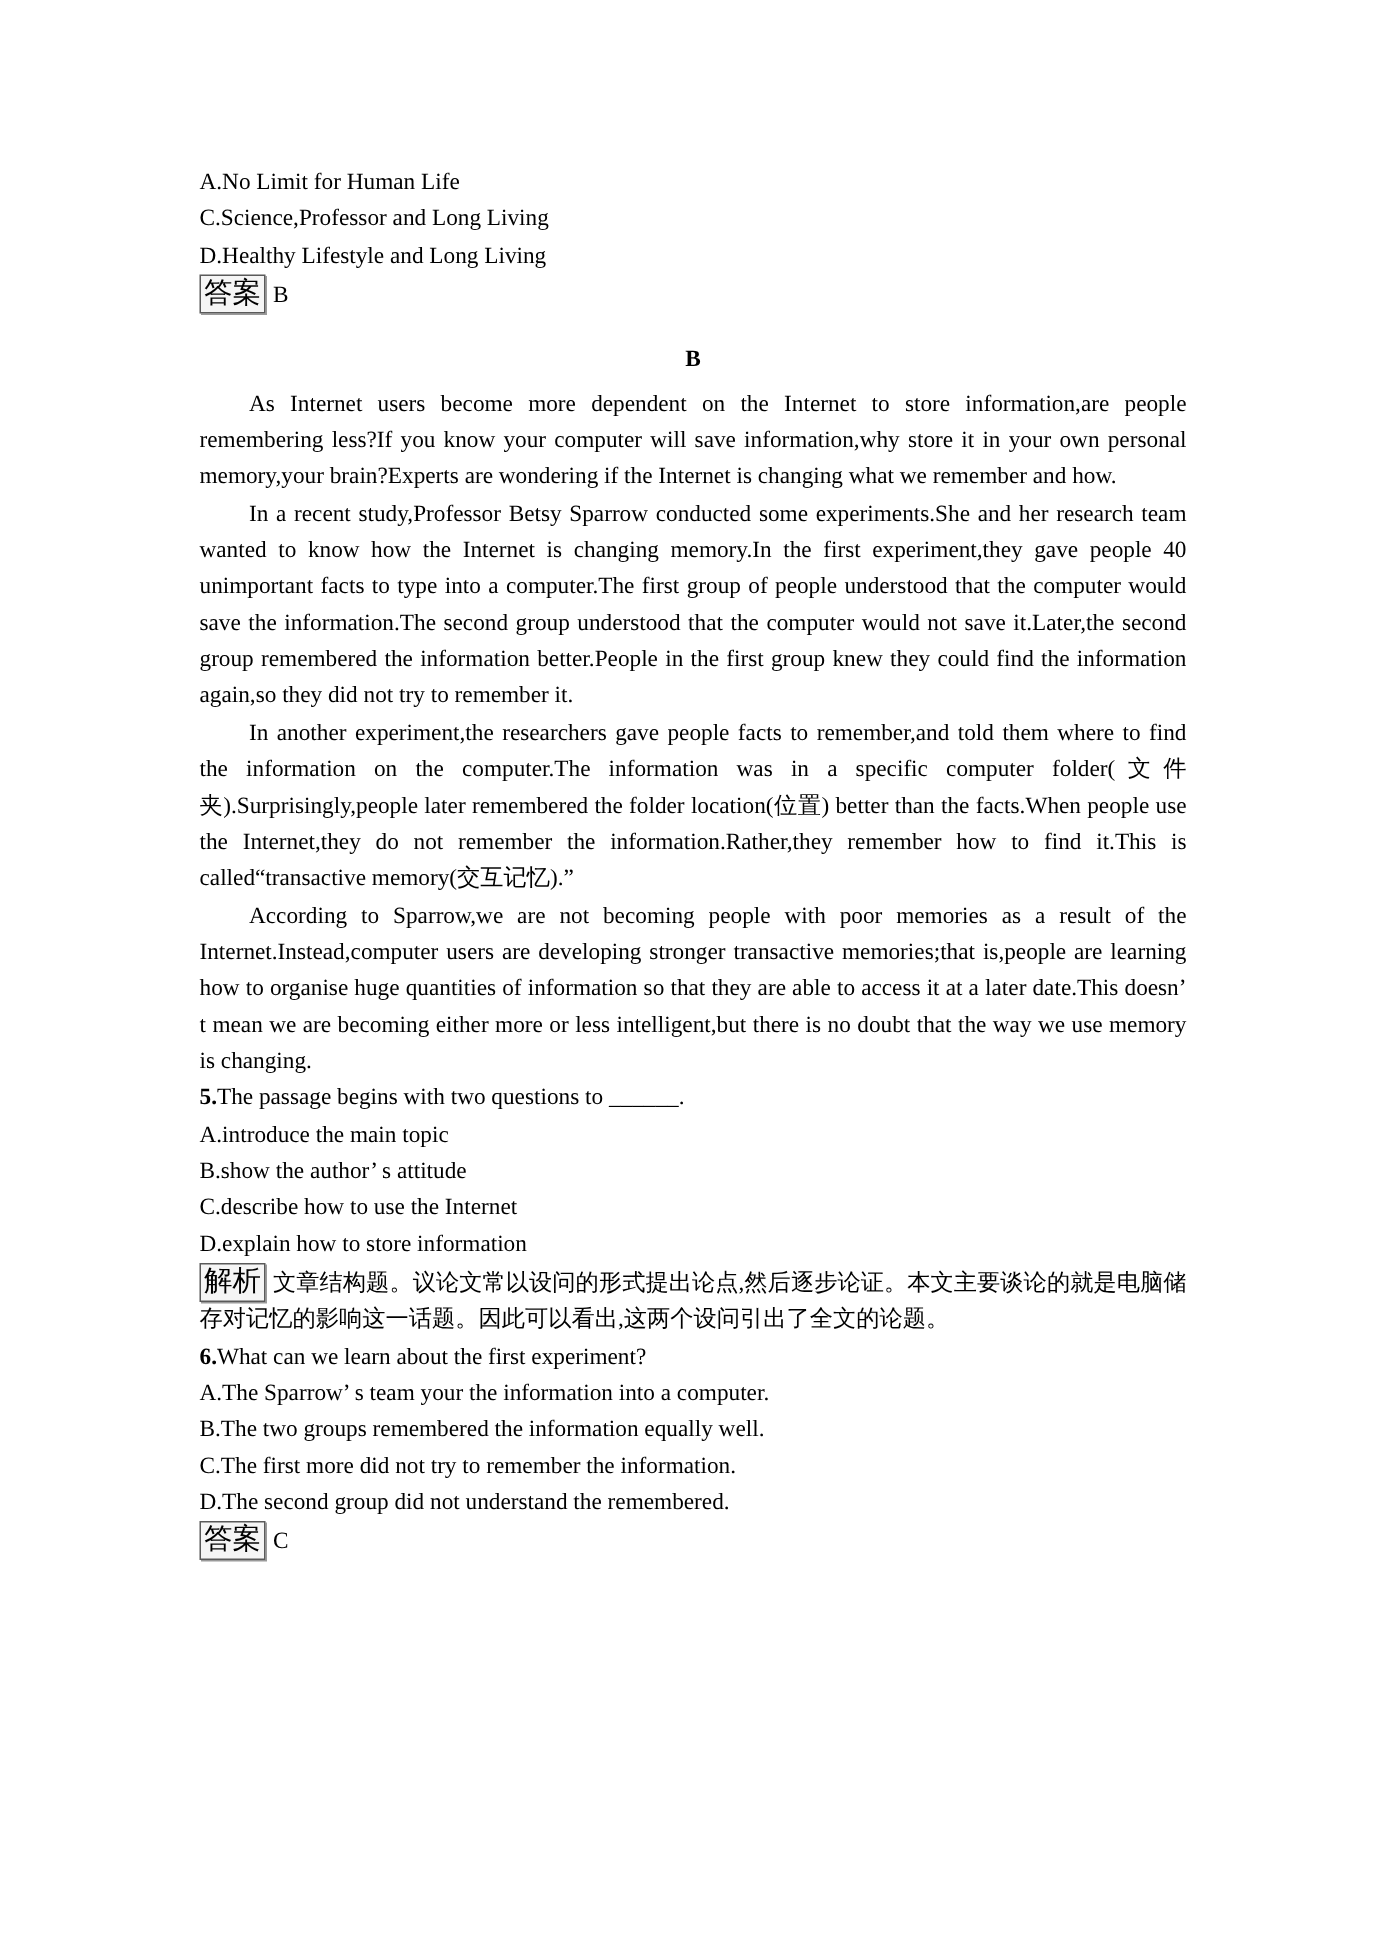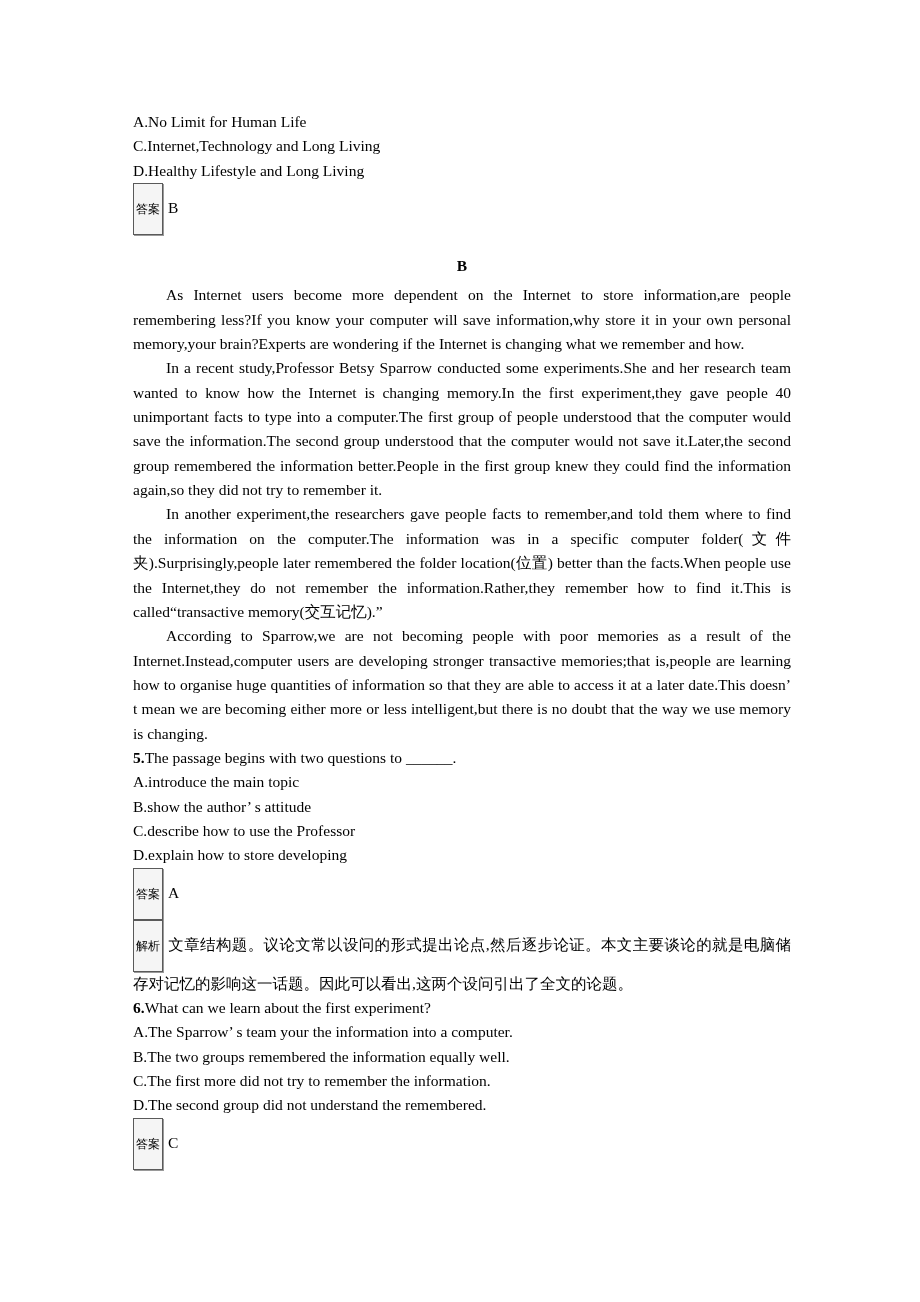--- a/index.html
+++ b/index.html
@@ -39,68 +39,65 @@
     text-align: left;
   }
   .analysis-line {
     text-align: justify;
   }
   .badge {
     display: inline-block;
     border: 1px solid #5a5a5a;
     box-shadow: 1px 1px 0 #9a9a9a;
     background: #f5f5f5;
-    font-size: 12px;
+    font-size: 19px;
     line-height: 18px;
-    padding: 16px 2px;
+    padding: 3px 2px;
     margin-right: 5px;
     vertical-align: baseline;
   }
   .section-title {
     margin: 19px 0 5px 0 !important;
     text-align: center;
     font-weight: bold;
   }
   .q-number {
     font-weight: bold;
   }
 </style>
 </head>
 <body>
 
 <div class="page">
   <div class="content">
 
     <p class="option-line">A.No Limit for Human Life</p>
-    <p class="option-line">C.Internet,Technology and Long Living</p>
+    <p class="option-line">C.Science,Professor and Long Living</p>
     <p class="option-line">D.Healthy Lifestyle and Long Living</p>
 
     <p class="answer-line">
       <span class="badge">答案</span><span>B</span>
     </p>
 
 
     <p class="section-title">B</p>
 
     <p class="para">As Internet users become more dependent on the Internet to store information,are people remembering less?If you know your computer will save information,why store it in your own personal memory,your brain?Experts are wondering if the Internet is changing what we remember and how.</p>
     <p class="para">In a recent study,Professor Betsy Sparrow conducted some experiments.She and her research team wanted to know how the Internet is changing memory.In the first experiment,they gave people 40 unimportant facts to type into a computer.The first group of people understood that the computer would save the information.The second group understood that the computer would not save it.Later,the second group remembered the information better.People in the first group knew they could find the information again,so they did not try to remember it.</p>
     <p class="para">In another experiment,the researchers gave people facts to remember,and told them where to find the information on the computer.The information was in a specific computer folder(文件夹).Surprisingly,people later remembered the folder location(位置) better than the facts.When people use the Internet,they do not remember the information.Rather,they remember how to find it.This is called“transactive memory(交互记忆).”</p>
     <p class="para">According to Sparrow,we are not becoming people with poor memories as a result of the Internet.Instead,computer users are developing stronger transactive memories;that is,people are learning how to organise huge quantities of information so that they are able to access it at a later date.This doesn’ t mean we are becoming either more or less intelligent,but there is no doubt that the way we use memory is changing.</p>
 
     <p class="option-line">
       <span class="q-number">5.</span><span>The passage begins with two questions to ______.</span>
     </p>
     <p class="option-line">A.introduce the main topic</p>
     <p class="option-line">B.show the author’ s attitude</p>
-    <p class="option-line">C.describe how to use the Professor</p>
-    <p class="option-line">D.explain how to store developing</p>
+    <p class="option-line">C.describe how to use the Internet</p>
+    <p class="option-line">D.explain how to store information</p>
 
-    <p class="answer-line">
-      <span class="badge">答案</span><span>A</span>
-    </p>
 
     <p class="analysis-line">
       <span class="badge">解析</span><span>文章结构题。议论文常以设问的形式提出论点,然后逐步论证。本文主要谈论的就是电脑储存对记忆的影响这一话题。因此可以看出,这两个设问引出了全文的论题。</span>
     </p>
 
     <p class="option-line">
       <span class="q-number">6.</span><span>What can we learn about the first experiment?</span>
     </p>
     <p class="option-line">A.The Sparrow’ s team your the information into a computer.</p>
     <p class="option-line">B.The two groups remembered the information equally well.</p>

